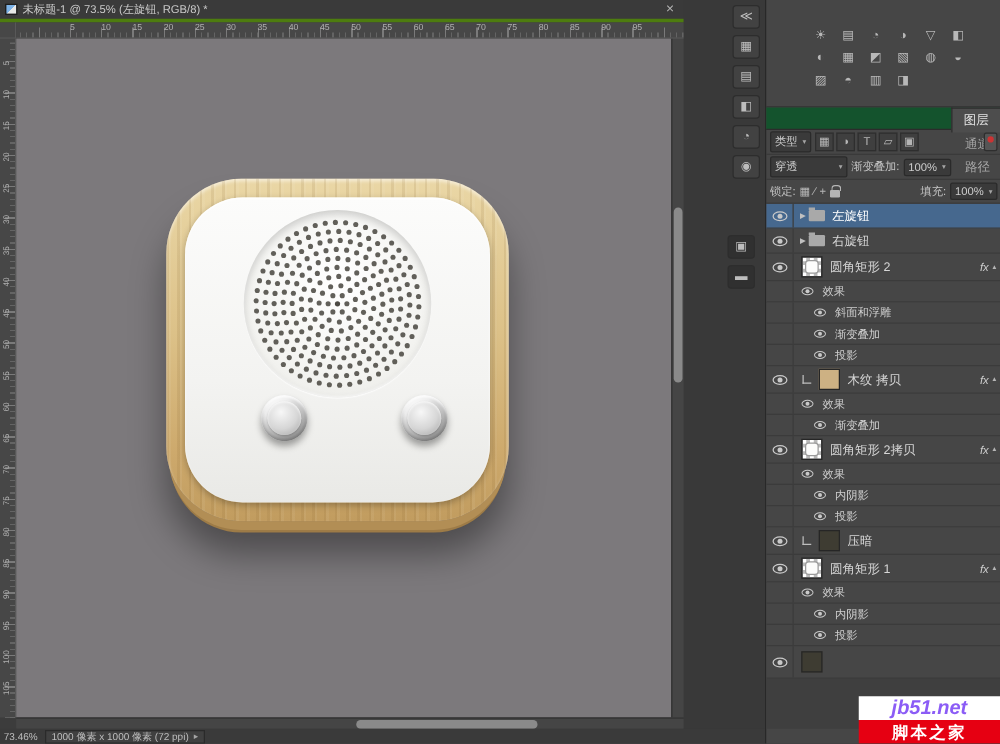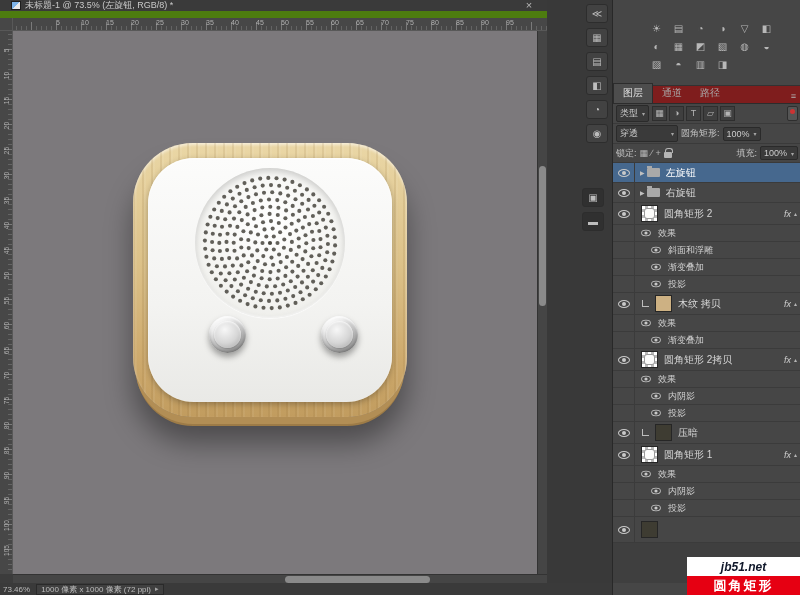--- a/index.html
+++ b/index.html
@@ -1,21 +1,21 @@
 <!DOCTYPE html>
 <html><head>
 <meta charset="utf-8">
 <style>
   * { margin:0; padding:0; box-sizing:border-box; }
   html,body { width:800px; height:595px; overflow:hidden; }
   body { font-family:"Liberation Sans","DejaVu Sans",sans-serif; background:#3c3c3c; position:relative; }
   .app { position:absolute; inset:0; width:800px; height:595px; background:#3c3c3c; overflow:hidden; }
 
   
-  .titlebar { position:absolute; left:0; top:0; width:547px; height:18px; background:#3a3a3a; border-bottom:7px solid #4d7c0f; display:flex; align-items:center; gap:4px; padding:0 11px; }
+  .titlebar { position:absolute; left:0; top:0; width:547px; height:18px; background:#3a3a3a; border-bottom:3px solid #4d7c0f; display:flex; align-items:center; gap:4px; padding:0 4px; }
   .doc-icon { width:10px; height:9px; flex:none; background:linear-gradient(135deg,#7db3e8 50%,#e8e8e8 50%); border:1px solid #1e1e1e; }
   .title-text { font-size:9px; color:#c9c9c9; white-space:nowrap; overflow:hidden; }
   .close-btn { margin-left:auto; color:#b5b5b5; font-size:11px; line-height:11px; width:14px; text-align:center; cursor:default; }
 
   
   .ruler-corner { position:absolute; left:0; top:18px; width:13px; height:13px; background:#474747; border-right:1px solid #585858; border-bottom:1px solid #585858; }
   .ruler-top { position:absolute; left:13px; top:18px; width:534px; height:13px; background:#474747; border-bottom:1px solid #585858; overflow:hidden;
     background-image:
       repeating-linear-gradient(90deg,#7a7a7a 0 1px,transparent 1px 25px),
       repeating-linear-gradient(90deg,#646464 0 1px,transparent 1px 5px);
@@ -69,21 +69,21 @@
   .dock-top { top:4px; } .dock-mid { top:188px; right:8px; }
   .dock-icon { width:22px; height:19px; background:#424242; border:1px solid #2d2d2d; border-radius:3px; color:#bdbdbd; font-size:10px; line-height:17px; text-align:center; }
   .dock-mid .dock-icon { background:#303030; }
 
   
   .panels { position:absolute; left:612px; top:0; width:188px; height:595px; background:#464646; border-left:1px solid #282828; }
   .adjust { position:absolute; left:0; top:0; width:188px; height:86px; border-bottom:1px solid #323232; }
   .adjust-grid { position:absolute; left:36px; top:22px; width:132px; display:flex; flex-wrap:wrap; gap:5px 7px; }
   .adj-icon { width:15px; height:13px; color:#b8b8b8; font-size:10px; line-height:13px; text-align:center; }
 
-  .ltabs { position:absolute; left:0; top:86px; width:188px; height:18px; background:#7f1d1d; display:flex; align-items:flex-end; border-bottom:1px solid #2c2c2c; }
+  .ltabs { position:absolute; left:0; top:86px; width:188px; height:18px; background:#14532d; display:flex; align-items:flex-end; border-bottom:1px solid #2c2c2c;flex-direction:column; }
   .ltab { font-size:10px; color:#a8a8a8; padding:2px 9px 3px; }
   .ltab.active { background:#4d4d4d; color:#e2e2e2; border:1px solid #2c2c2c; border-bottom:none; }
   .tab-menu { margin-left:auto; color:#b2b2b2; font-size:9px; padding:0 5px 2px 0; }
 
   .frow { position:absolute; left:0; width:188px; display:flex; align-items:center; gap:3px; padding:0 3px; border-bottom:1px solid #3a3a3a; font-size:9px; color:#c4c4c4; }
   .frow.filter { top:104px; height:20px; }
   .frow.blend  { top:124px; height:20px; }
   .frow.lock   { top:144px; height:19px; }
   .dropdown { background:#3a3a3a; border:1px solid #2a2a2a; border-radius:2px; color:#cccccc; font-size:9px; padding:1px 3px; display:flex; align-items:center; gap:4px; }
   .dd-arrow { font-size:6px; color:#a5a5a5; }
@@ -116,21 +116,21 @@
   .lname.ul { }
   .fxwrap { margin-left:auto; display:flex; align-items:center; gap:3px; padding-right:4px; color:#cfcfcf; }
   .fxbadge { font-size:9px; font-style:italic; }
   .fxchev { font-size:6px; color:#b5b5b5; }
   .indent1 { width:5px; flex:none; } .indent2 { width:15px; flex:none; }
   .sub-label { margin-left:6px; }
 
   
   .watermark { position:absolute; right:0; bottom:0; width:113px; height:38px; z-index:60; }
   .wm-top { height:19px; background:#ffffff; display:flex; align-items:center; justify-content:center; }
-  .wm-url { color:#0f172a; font-size:12px; font-style:italic; font-weight:bold; }
+  .wm-url { color:#8b5cf6; font-size:16px; font-style:italic; font-weight:bold; }
   .wm-bottom { height:19px; background:#e60012; display:flex; align-items:center; justify-content:center; }
   .wm-name { color:#ffffff; font-size:13px; font-weight:bold; letter-spacing:2px; }
 </style>
 </head>
 <body>
 
 <div class="app">
 
   <div class="titlebar">
     <span class="doc-icon"></span>
@@ -521,21 +521,21 @@
           <span class="filter-ic">▣</span>
         </span>
       <span class="filter-toggle"></span>
     </div>
 
     <div class="frow blend">
       <span class="dropdown" style="width:62px;">
         <span>穿透</span>
         <span class="dd-arrow" style="margin-left:auto;">▾</span>
       </span>
-      <span>圆角矩形:</span>
+      <span>渐变叠加:</span>
       <span class="dropdown">
         <span>100%</span>
         <span class="dd-arrow">▾</span>
       </span>
     </div>
 
     <div class="frow lock">
       <span>锁定:</span>
       <span style="display:flex;gap:3px;align-items:center;">
           <span style="font-size: 9px; color: rgb(181, 181, 181);">▦</span>
@@ -700,17 +700,17 @@
           <span class="lname"></span>
         </div>
       </div>
   </div>
 
   <div class="watermark">
     <div class="wm-top">
       <span class="wm-url">jb51.net</span>
     </div>
     <div class="wm-bottom">
-      <span class="wm-name">圆角矩形</span>
+      <span class="wm-name">脚本之家</span>
     </div>
   </div>
 
 </div>
 
 </body></html>

